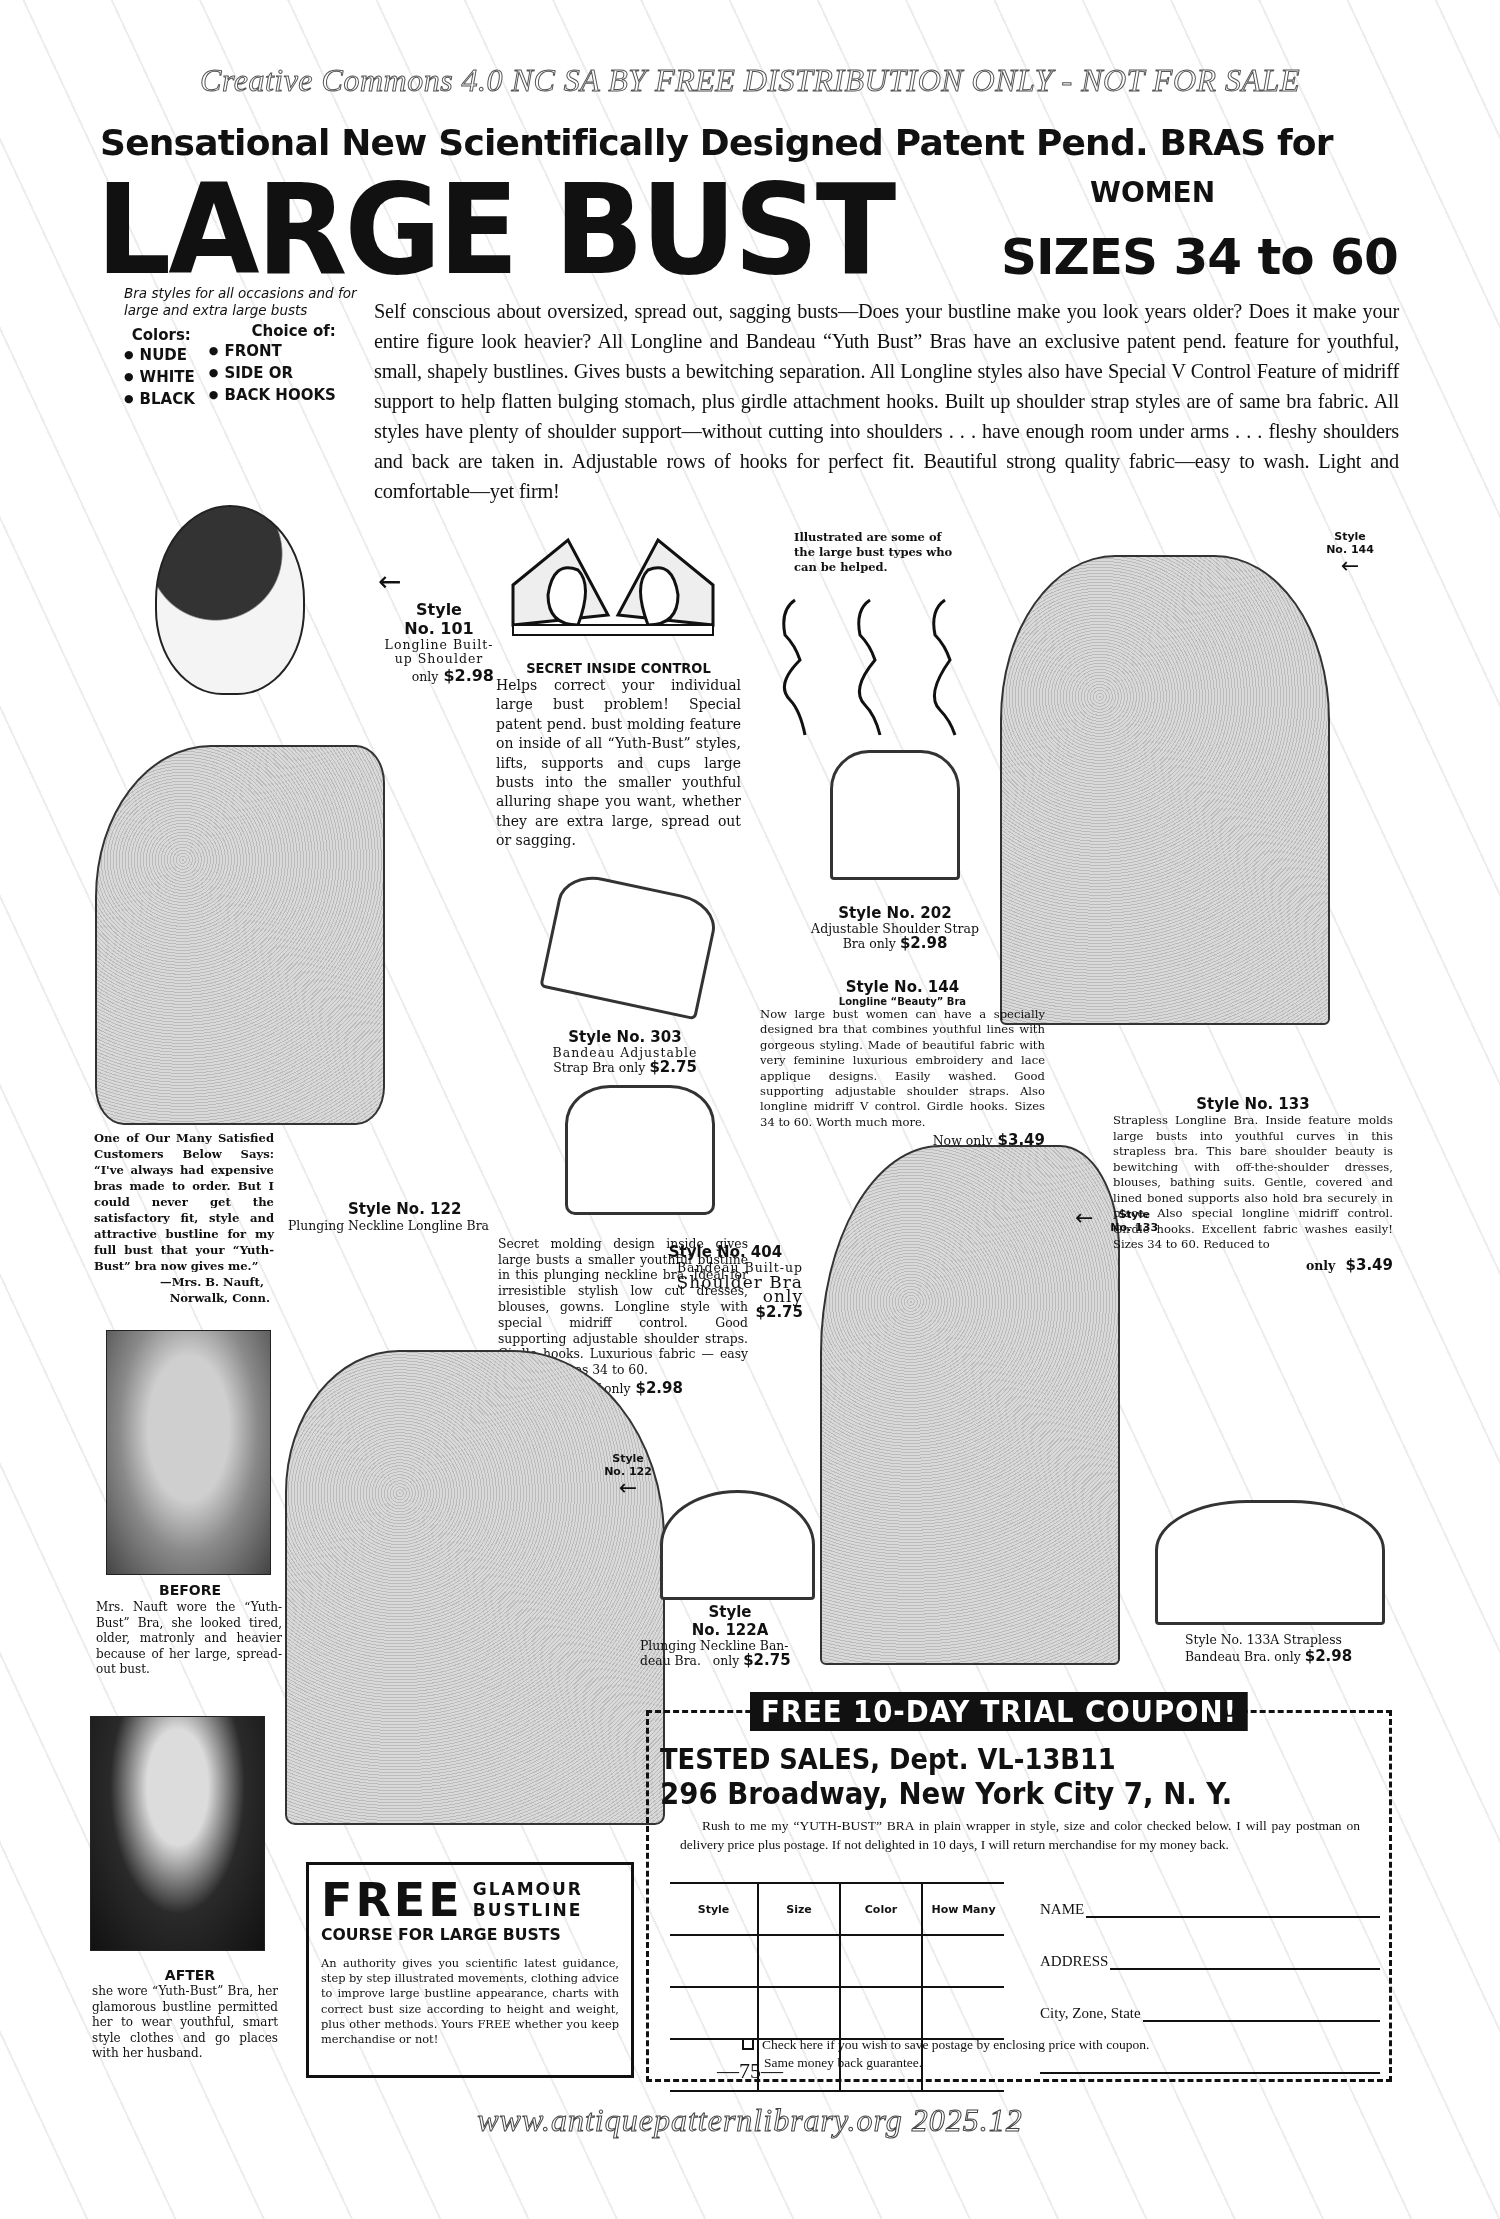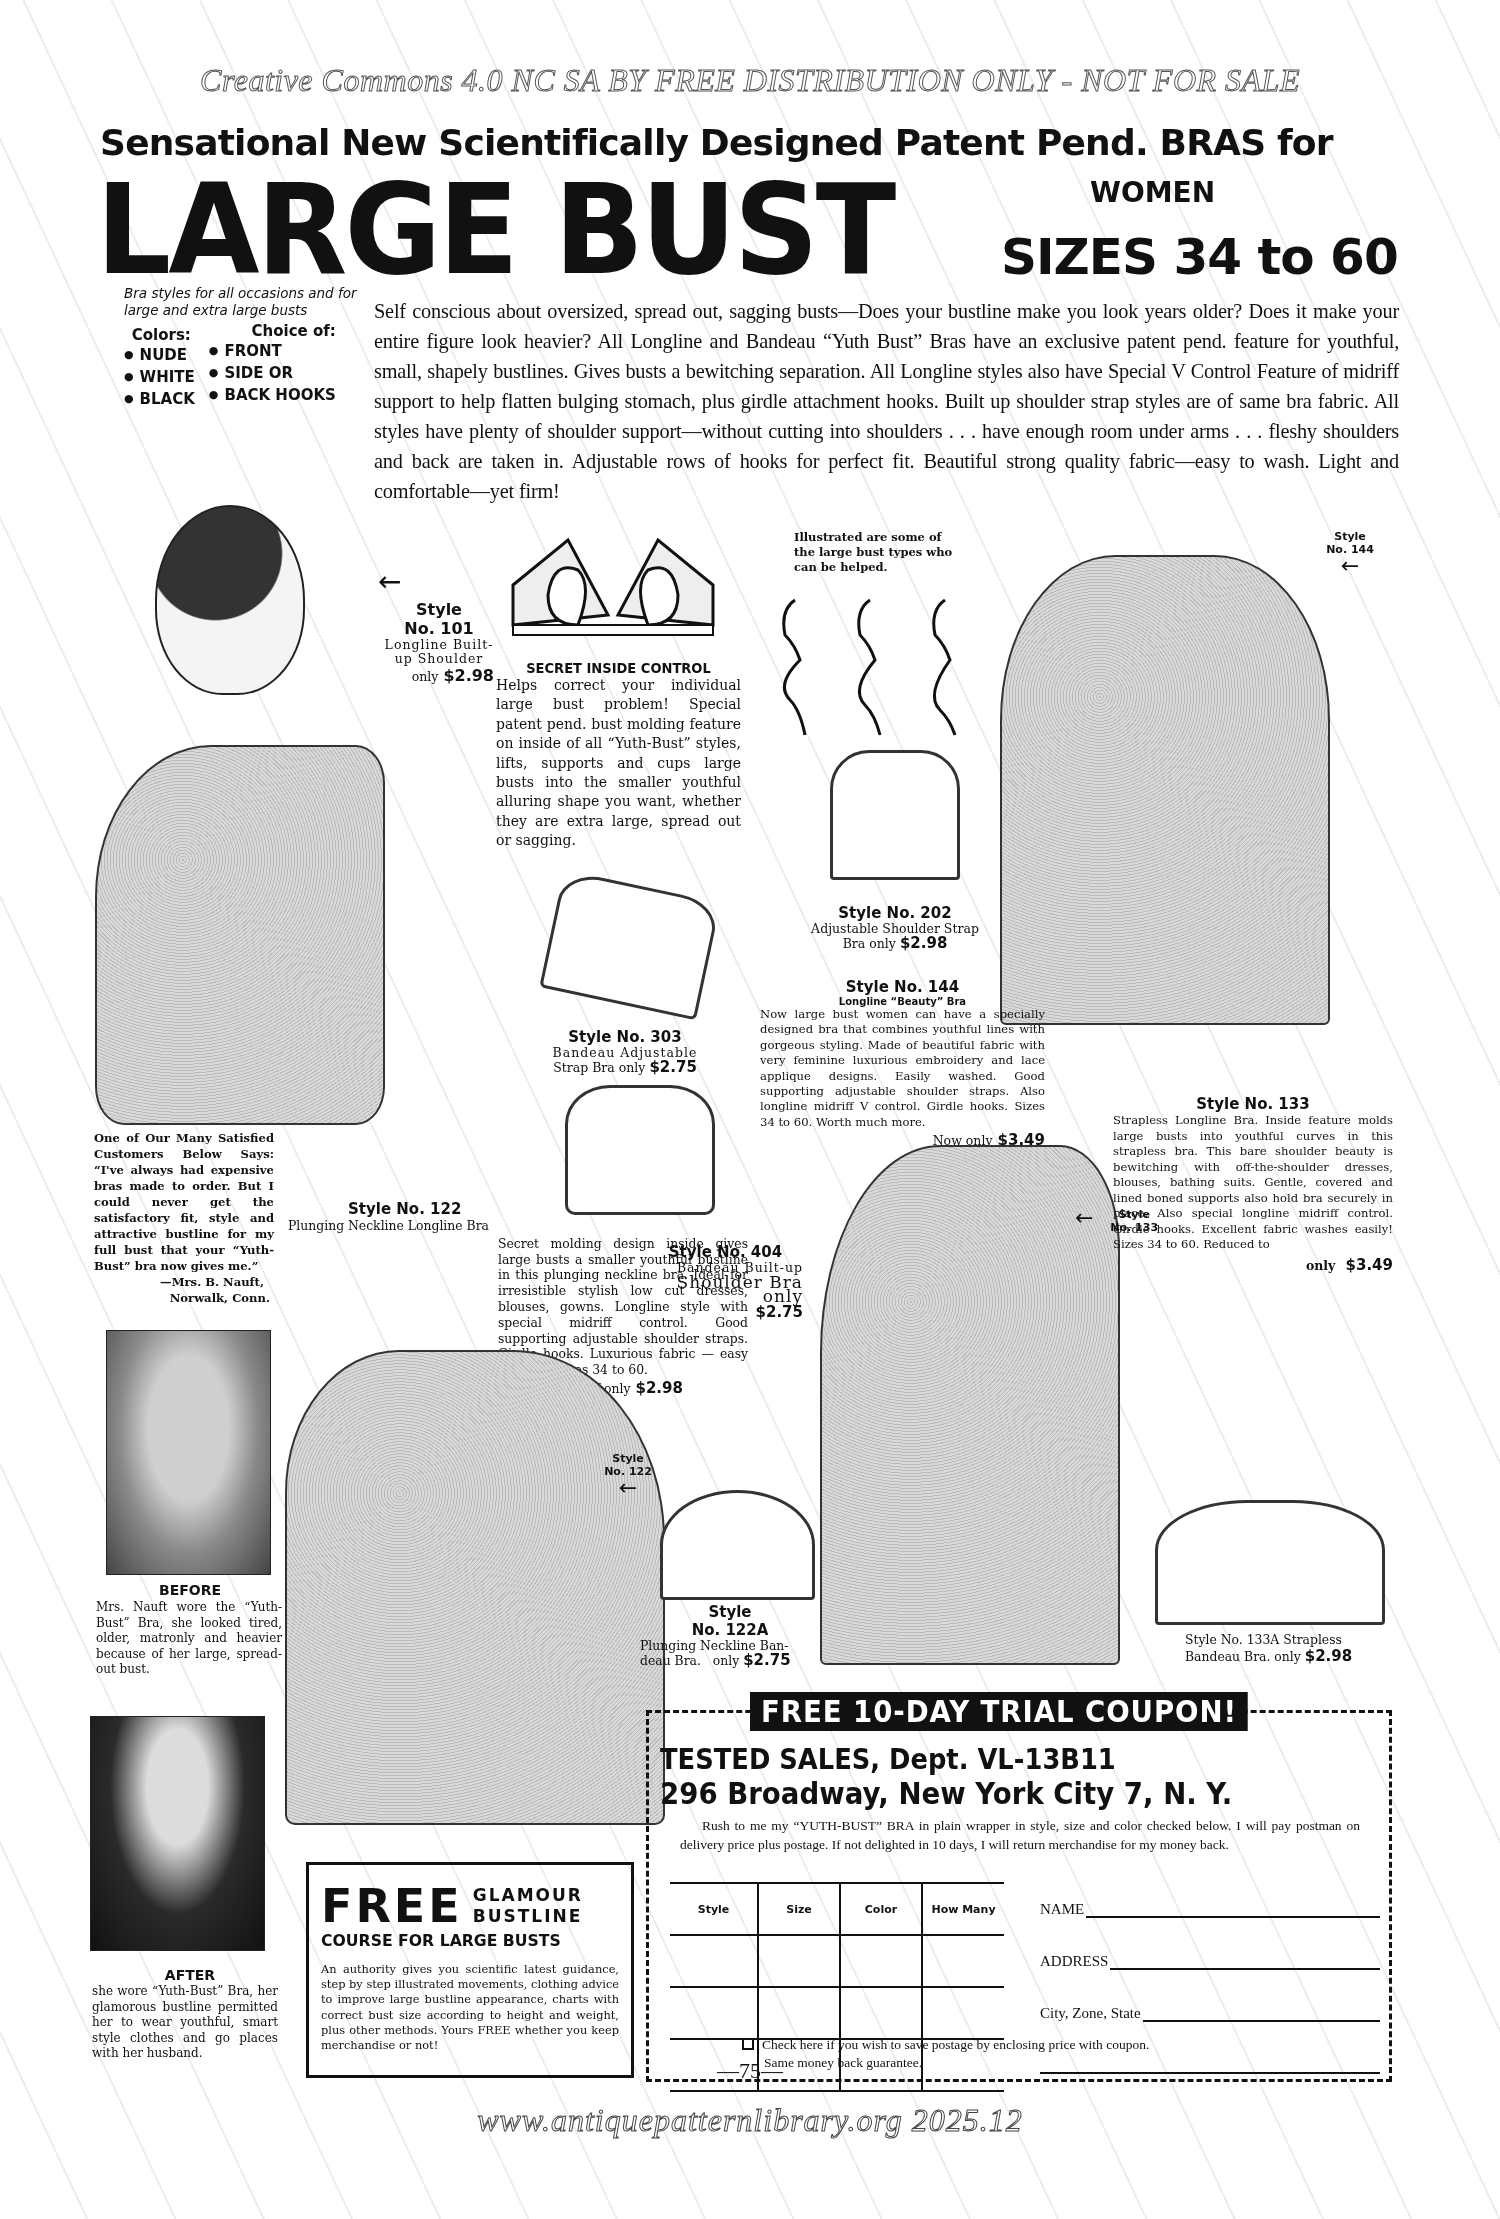--- a/index.html
+++ b/index.html
@@ -33,21 +33,21 @@
     left: 374px; top: 296px; width: 1025px; font-family: "Liberation Serif", serif; font-size: 20.3px; line-height: 30px;
     text-align: justify; letter-spacing: -0.2px;
   }
   .illus { background: repeating-radial-gradient(circle at 30% 30%, #bbb 0 1px, #d9d9d9 1px 3px); border: 2px solid #333; }
   .sm-sans { font-family: "DejaVu Sans", sans-serif; font-weight: bold; }
   .sm-serif { font-family: "DejaVu Serif", serif; }
   .price { font-family: "DejaVu Sans", sans-serif; font-weight: bold; }
   .style-label { text-align: center; }
   .arrow { font-family: "DejaVu Sans", sans-serif; font-size: 28px; line-height: 20px; }
   .photo { background: radial-gradient(ellipse at 50% 40%, #cfcfcf 0 35%, #8a8a8a 60%, #444 100%); border: 1px solid #222; }
-  .free-box { left: 306px; top: 1862px; width: 328px; height: 216px; border: 3px solid #111; padding: 18px 12px; }
+  .free-box { left: 306px; top: 1862px; width: 328px; height: 216px; border: 3px solid #111; padding: 12px 12px; }
   .coupon { left: 646px; top: 1710px; width: 746px; height: 372px; border: 3px dashed #111; }
   .coupon-title {
     left: 750px; top: 1692px; background: #111; color: #fff; font-family: "DejaVu Sans", sans-serif; font-weight: bold;
     font-size: 30px; letter-spacing: 1px; padding: 2px 12px; transform: scaleX(0.92); transform-origin: left;
   }
   table.order { border-collapse: collapse; font-family: "DejaVu Sans", sans-serif; font-size: 11px; font-weight: bold; }
   table.order td, table.order th { border: 2px solid #111; width: 55px; height: 36px; text-align: center; }
   table.order tr > *:first-child { border-left: none; }
   table.order tr > *:last-child { border-right: none; }
   .addr-line { font-family: "Liberation Serif", serif; font-size: 15px; display: flex; align-items: flex-end; height: 38px; }

